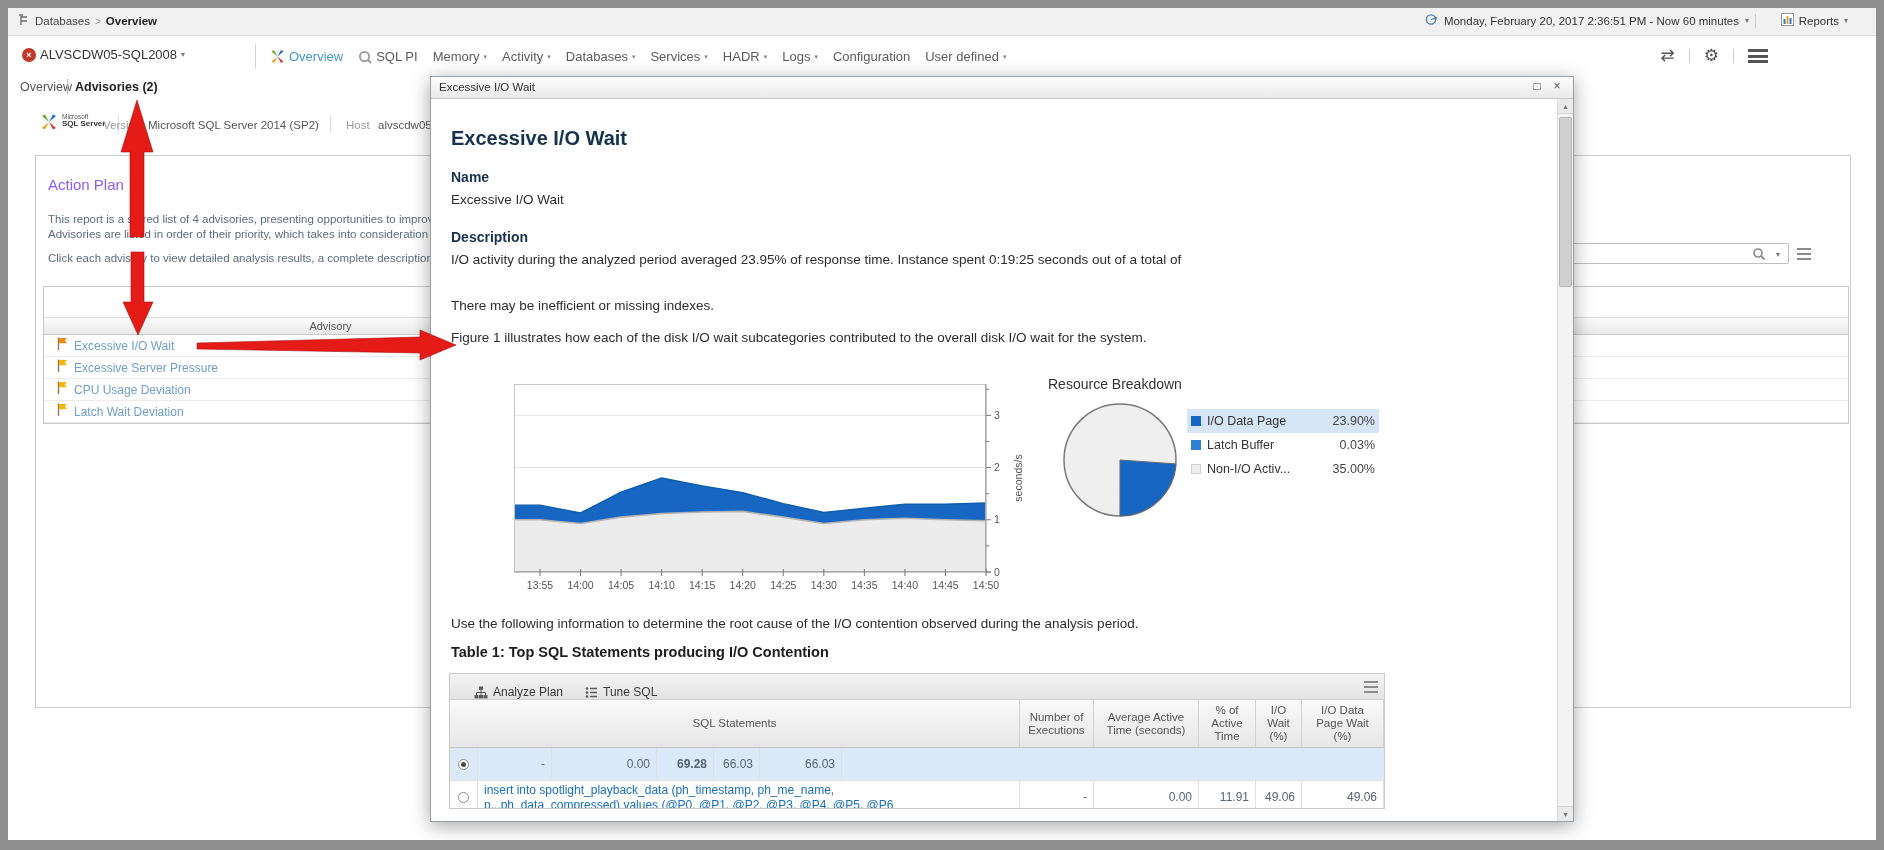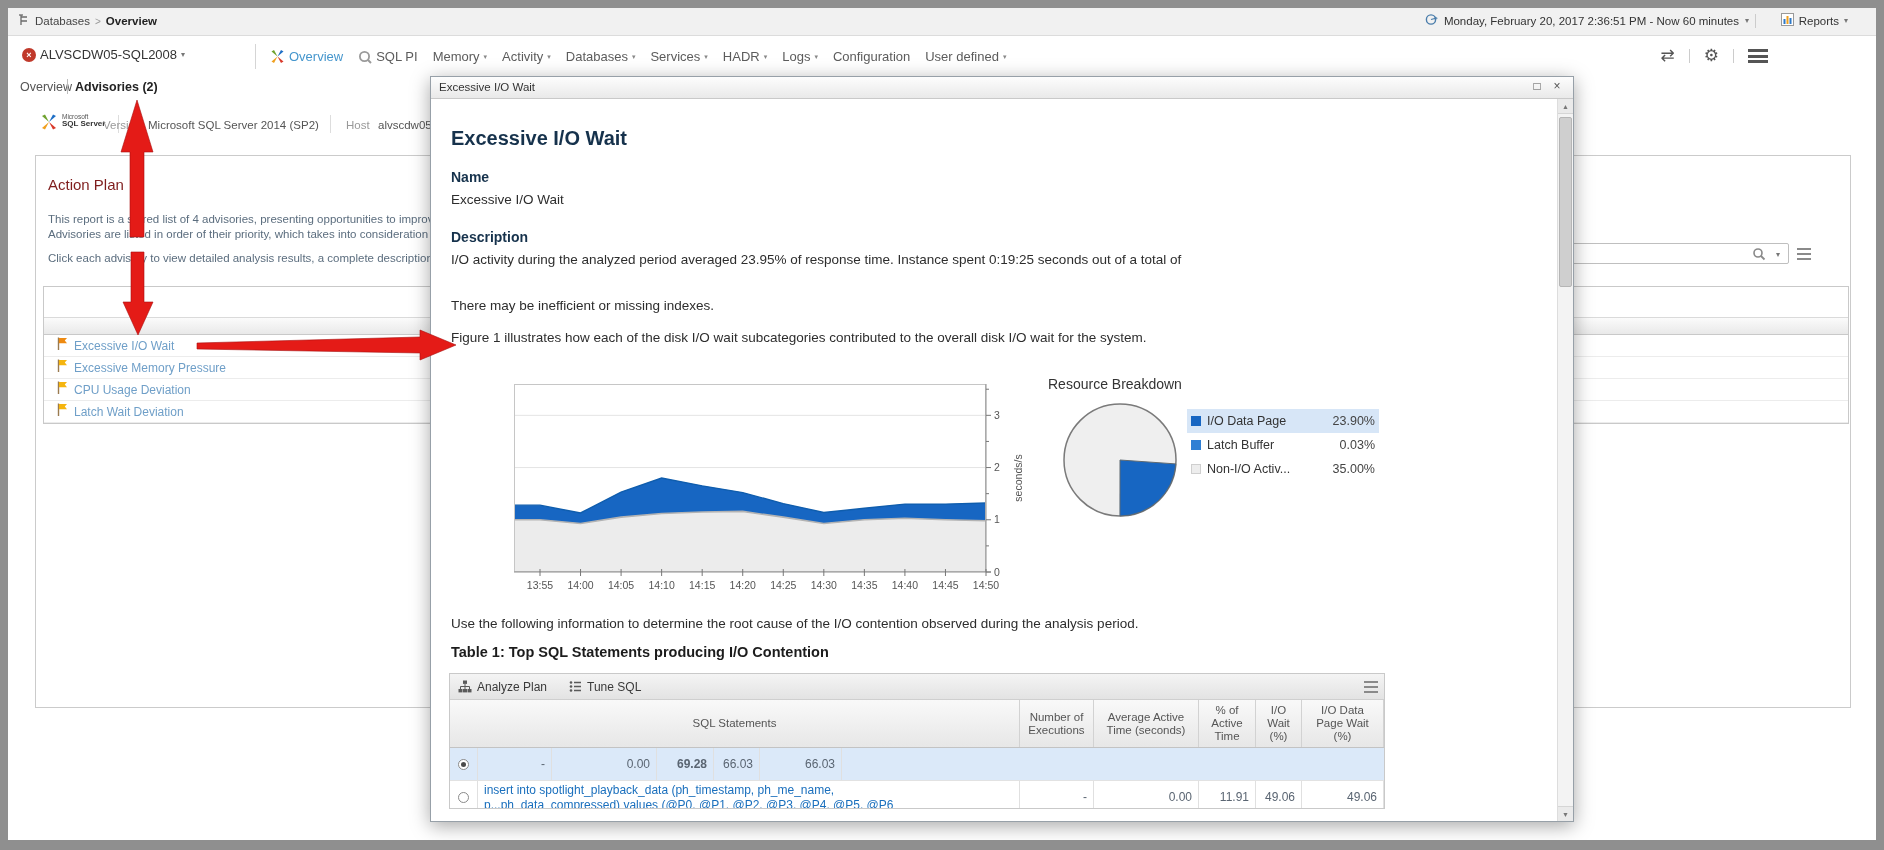--- a/index.html
+++ b/index.html
@@ -42,21 +42,21 @@
   .logo { position:absolute; left:32px; top:8px; display:flex; align-items:flex-start; gap:4px; }
   .logotext { font-size:6.5px; color:#555; line-height:7px; }
   .logotext b { font-size:8px; color:#333; }
   .inst-item { position:absolute; top:14px; font-size:11.5px; color:#999; }
   .inst-val { color:#555; }
   .inst-vsep { position:absolute; top:10px; width:1px; height:18px; background:#ddd; }
   .healthlink { position:absolute; right:340px; top:12px; display:flex; gap:5px; align-items:center; font-size:12px; color:#85b4d9; cursor:pointer; }
 
   
   .panel { position:absolute; left:27px; top:147px; width:1816px; height:553px; border:1px solid #cbcbcb; background:#fff; }
-  .ap-title { position:absolute; left:12px; top:20px; font-size:15px; color:#7f1d1d;text-align:center; }
+  .ap-title { position:absolute; left:12px; top:20px; font-size:15px; color:#8b5cf6;text-align:center; }
   .ap-p1 { position:absolute; left:12px; top:56px; font-size:11.5px; color:#5b6d7e; line-height:15px; white-space:nowrap; }
   .ap-p2 { position:absolute; left:12px; top:96px; font-size:11.5px; color:#5b6d7e; white-space:nowrap; }
   .searchrow { position:absolute; top:87px; right:39px; display:flex; align-items:center; gap:8px; }
   .searchbox { position:relative; width:912px; height:21px; background:#fff; border:1px solid #bfbfbf; border-radius:2px; }
   .searchbox .mag { position:absolute; right:22px; top:3px; }
   .searchbox .caret { position:absolute; right:8px; top:6px; }
   .gridopts { width:14px; height:12px; display:flex; flex-direction:column; justify-content:space-between; }
   .gridopts i { display:block; height:2px; background:#8a8a8a; }
 
   .advgrid { position:absolute; left:7px; top:130px; width:1806px; border:1px solid #c9c9c9; background:#fff; }
@@ -88,21 +88,21 @@
   .fig-pie-wrap { position:absolute; left:628px; top:300px; }
   .pie-legend { position:absolute; left:756px; top:310px; width:192px; }
   .lg-row { display:flex; align-items:center; height:17px; gap:6px; padding:12px 4px; }
   .lg-row.hl { background:#d7e6f7; }
   .lg-sq { width:10px; height:10px; flex:none; }
   .lg-label { font-size:12.5px; color:#333; flex:1; white-space:nowrap; }
   .lg-val { font-size:12.5px; color:#444; text-align:right; }
 
   .tbl-title { position:absolute; left:20px; top:545px; font-size:14.5px; font-weight:bold; color:#1c1c1c; }
   .sqltable { position:absolute; left:18px; top:574px; width:936px; height:136px; overflow:hidden; border:1px solid #c9c9c9; background:#fff; }
-  .sql-toolbar { position:relative; height:26px; background:linear-gradient(#f4f4f4,#e3e3e3); border-bottom:1px solid #cfcfcf; display:flex; align-items:center; gap:22px; padding-left:8px; font-size:12px; color:#3a3a3a; }
+  .sql-toolbar { position:relative; height:26px; background:linear-gradient(#f4f4f4,#e3e3e3); border-bottom:1px solid #cfcfcf; display:flex; align-items:flex-end; gap:22px; padding-left:24px; font-size:12px; color:#3a3a3a; }
   .tool-btn { display:flex; align-items:center; gap:5px; cursor:pointer; }
   .sql-toolbar .gridopts { position:absolute; right:6px; top:7px; }
   .sql-header { display:flex; height:48px; background:linear-gradient(#f9f9f9,#e7e7e7); border-bottom:1px solid #c3c3c3; }
   .sql-hcell { font-size:11.5px; color:#555; text-align:center; white-space:pre-line; display:flex; align-items:center; justify-content:center; border-right:1px solid #d2d2d2; line-height:13px; }
   .sql-row { display:flex; height:33px; border-bottom:1px solid #e2e2e2; }
   .sql-row.sel { background:#dbe9f9; }
   .sql-cell { border-right:1px solid #e0e0e0; display:flex; align-items:center; }
   .sql-cell.radio-c { justify-content:center; }
   .sql-cell.stmt { font-size:12px; color:#1a6fbd; line-height:15px; white-space:pre-line; padding:1px 6px; align-items:flex-start; padding-top:2px; }
   .sql-cell.num { justify-content:flex-end; padding-right:6px; font-size:12px; color:#5a6572; }
@@ -274,35 +274,36 @@
             <i></i>
             <i></i>
             <i></i>
           </span>
     </div>
 
     <div class="advgrid">
       <div class="adv-toolbar"></div>
       <div class="adv-header">
         <div class="adv-h-icon"></div>
+        <div class="adv-h-label">Advisory</div>
       </div>
       <div id="adv-rows">
             <div class="adv-row">
               <span class="adv-flag"><svg width="13" height="15">
                   <path d="M2.5,1.5 V14" stroke="#9a7b4f" stroke-width="1.4" fill="none"></path>
                   <path d="M3,2 h8 l-2.2,2.6 2.2,2.6 h-8 z" fill="#ee8a11"></path>
                 </svg></span>
               <span class="adv-label">Excessive I/O Wait</span>
             </div>
             <div class="adv-row">
               <span class="adv-flag"><svg width="13" height="15">
                   <path d="M2.5,1.5 V14" stroke="#9a7b4f" stroke-width="1.4" fill="none"></path>
                   <path d="M3,2 h8 l-2.2,2.6 2.2,2.6 h-8 z" fill="#f5b50f"></path>
                 </svg></span>
-              <span class="adv-label">Excessive Memory Pressure</span>
+              <span class="adv-label">Excessive Server Pressure</span>
             </div>
             <div class="adv-row">
               <span class="adv-flag"><svg width="13" height="15">
                   <path d="M2.5,1.5 V14" stroke="#9a7b4f" stroke-width="1.4" fill="none"></path>
                   <path d="M3,2 h8 l-2.2,2.6 2.2,2.6 h-8 z" fill="#f5b50f"></path>
                 </svg></span>
               <span class="adv-label">CPU Usage Deviation</span>
             </div>
             <div class="adv-row">
               <span class="adv-flag"><svg width="13" height="15">

